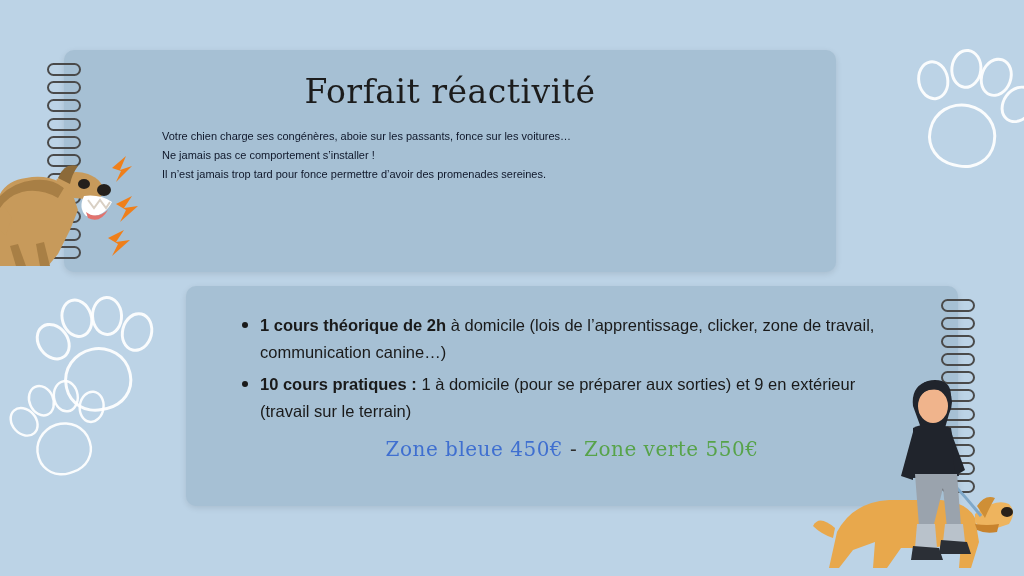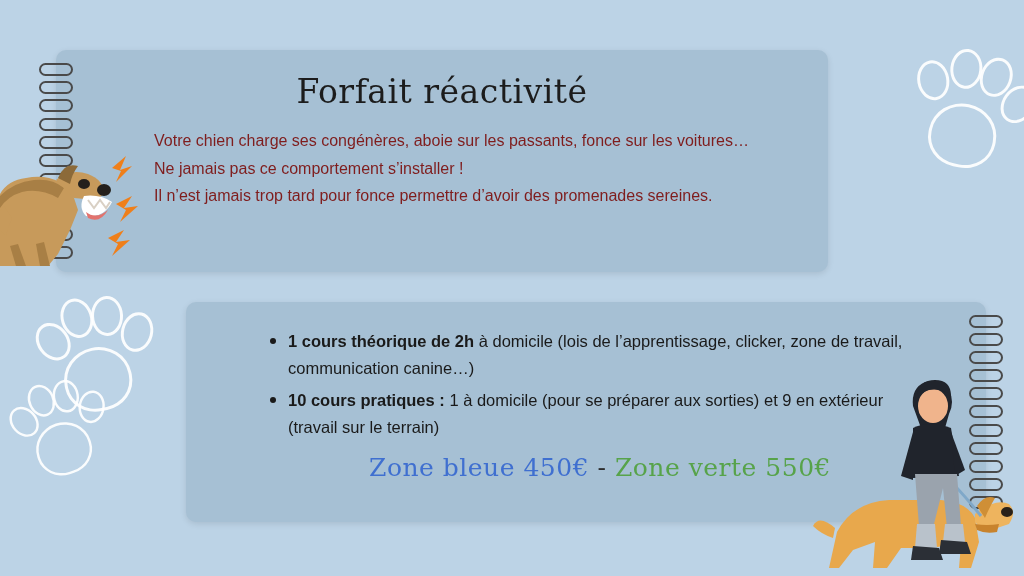--- a/index.html
+++ b/index.html
@@ -57,26 +57,26 @@
   #paw-left-2 .t4 { left: 84px; top: 34px; transform: rotate(26deg); }
 
   
   .card {
     position: absolute;
     background: #a6c0d4;
     border-radius: 10px;
     box-shadow: 0 2px 6px rgba(0,0,0,.10);
   }
   #card-top {
-    left: 56px;  top: 50px;
+    left: 64px;  top: 50px;
     width: 772px; height: 222px;
   }
   #card-bottom {
-    left: 186px; top: 302px;
-    width: 772px; height: 220px; padding-left: 28px;
+    left: 186px; top: 286px;
+    width: 772px; height: 220px;
   }
 
   
   .spiral {
     position: absolute;
     top: 10px;
     width: 34px;
     height: calc(100% - 20px);
     display: flex;
     flex-direction: column;
@@ -100,23 +100,23 @@
     text-align: center;
     font-family: "DejaVu Serif", serif;
     font-size: 33px;
     color: #1c1c1c;
     letter-spacing: .5px;
     margin: 22px 0 16px 0;
     font-weight: normal;
   }
   .body-lines {
     padding: 0 26px 0 98px;
-    font-size: 16px;
+    font-size: 11px;
     line-height: 1.72;
-    color: #7f1d1d;
+    color: #0f172a;
   }
   .body-lines p { margin: 0; }
   .body-lines b { font-weight: normal; }
 
   .bullets {
     margin: 0;
     padding: 26px 58px 0 54px;
     font-size: 16.5px;
     line-height: 1.62;
     color: #1a1a1a;
@@ -134,21 +134,21 @@
     width: 6px; height: 6px;
     border-radius: 50%;
     background: #1a1a1a;
   }
   .bullets b { font-weight: bold; }
 
   .price-line {
     text-align: center;
     margin-top: 12px;
     font-family: "DejaVu Serif", serif;
-    font-size: 25px;
+    font-size: 20px;
     letter-spacing: .5px;
   }
   .price-blue  { color: #3f6fd0; }
   .price-sep   { color: #2d2d2d; }
   .price-green { color: #57a34a; }
 
   
   #dog-barking { position: absolute; left: 0px; top: 134px; width: 150px; height: 140px; }
   #walker      { position: absolute; right: 0px; bottom: 0px; width: 215px; height: 240px; }
 </style>

